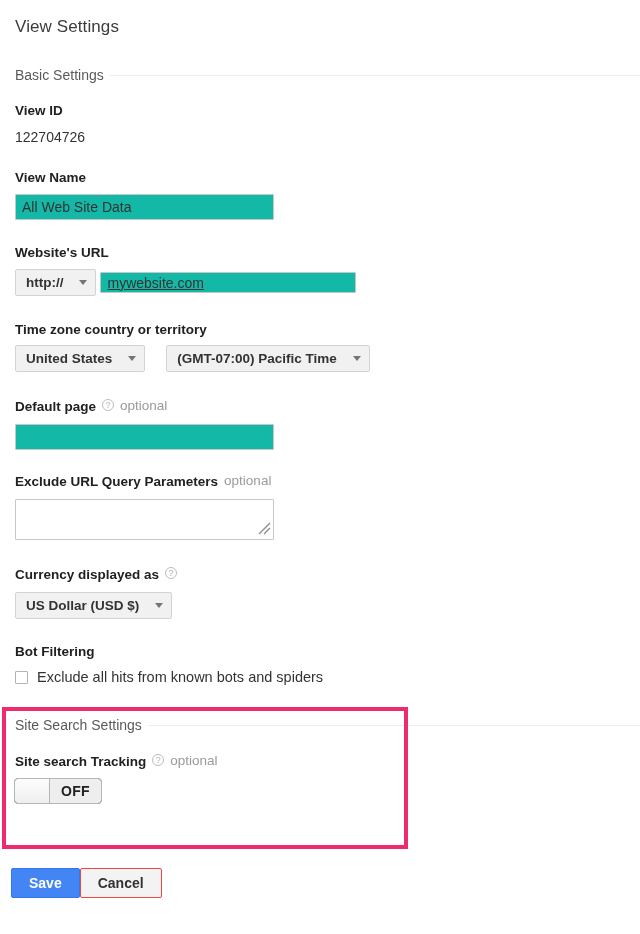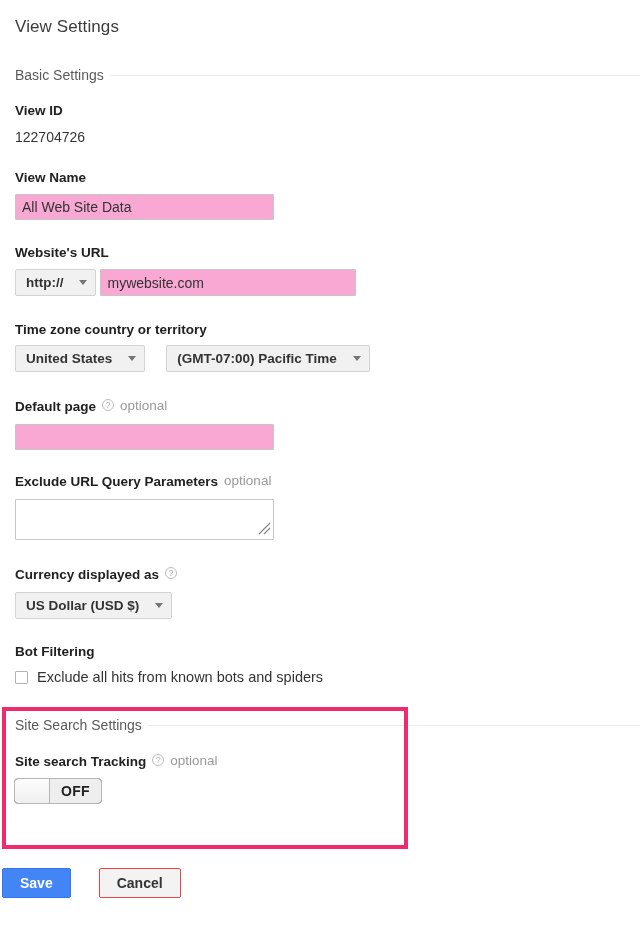--- a/index.html
+++ b/index.html
@@ -99,21 +99,21 @@
     text-align: center;
     font-family: "Liberation Sans", sans-serif;
     vertical-align: middle;
     position: relative;
     top: 1px;
   }
 
   
   .text-input {
     border: 1px solid #c6c6c6;
-    background: #f9a8d4;
+    background: #14b8a6;
     height: 26px;
     font-size: 14px;
     font-family: "Liberation Sans", sans-serif;
     color: #333;
     padding: 0 6px;
     outline: none;
     border-radius: 1px;
   }
   .text-input::placeholder { color: #a8a8a8; }
 
@@ -145,21 +145,21 @@
   
   #view-id-label   { position: absolute; left: 15px; top: 102px; }
   #view-id-value   { position: absolute; left: 15px; top: 128px; text-align: right; }
 
   #view-name-label { position: absolute; left: 15px; top: 169px; text-align: right; }
   #view-name-input { position: absolute; left: 15px; top: 194px; width: 259px; }
 
   #url-label       { position: absolute; left: 15px; top: 244px; }
   #url-row         { position: absolute; left: 15px; top: 269px; display: flex; align-items: center; gap: 4px; }
   #url-protocol    { height: 27px; }
-  #url-input       { width: 256px; height: 27px; }
+  #url-input       { width: 256px; height: 21px; text-decoration: underline; }
 
   #tz-label        { position: absolute; left: 15px; top: 321px; }
   #tz-row          { position: absolute; left: 15px; top: 345px; display: flex; align-items: center; gap: 21px; }
 
   #defpage-label-row { position: absolute; left: 15px; top: 398px; }
   #defpage-input     { position: absolute; left: 15px; top: 424px; width: 259px; }
 
   #excl-label-row  { position: absolute; left: 15px; top: 473px; }
   #excl-textarea   {
     position: absolute; left: 15px; top: 499px;
@@ -251,25 +251,25 @@
     font-size: 14px;
     font-weight: bold;
     color: #222;
     background: #eeeeee;
     letter-spacing: 0.3px;
   }
 
   
   #footer-actions {
     position: absolute;
-    left: 2px;
+    left: 11px;
     top: 868px;
     display: flex;
     align-items: center;
-    gap: 28px;
+    gap: 0;
   }
   .btn {
     height: 30px;
     border-radius: 2px;
     font-size: 14px;
     font-weight: bold;
     font-family: "Liberation Sans", sans-serif;
     cursor: pointer;
     padding: 0 17px;
     line-height: 28px;

